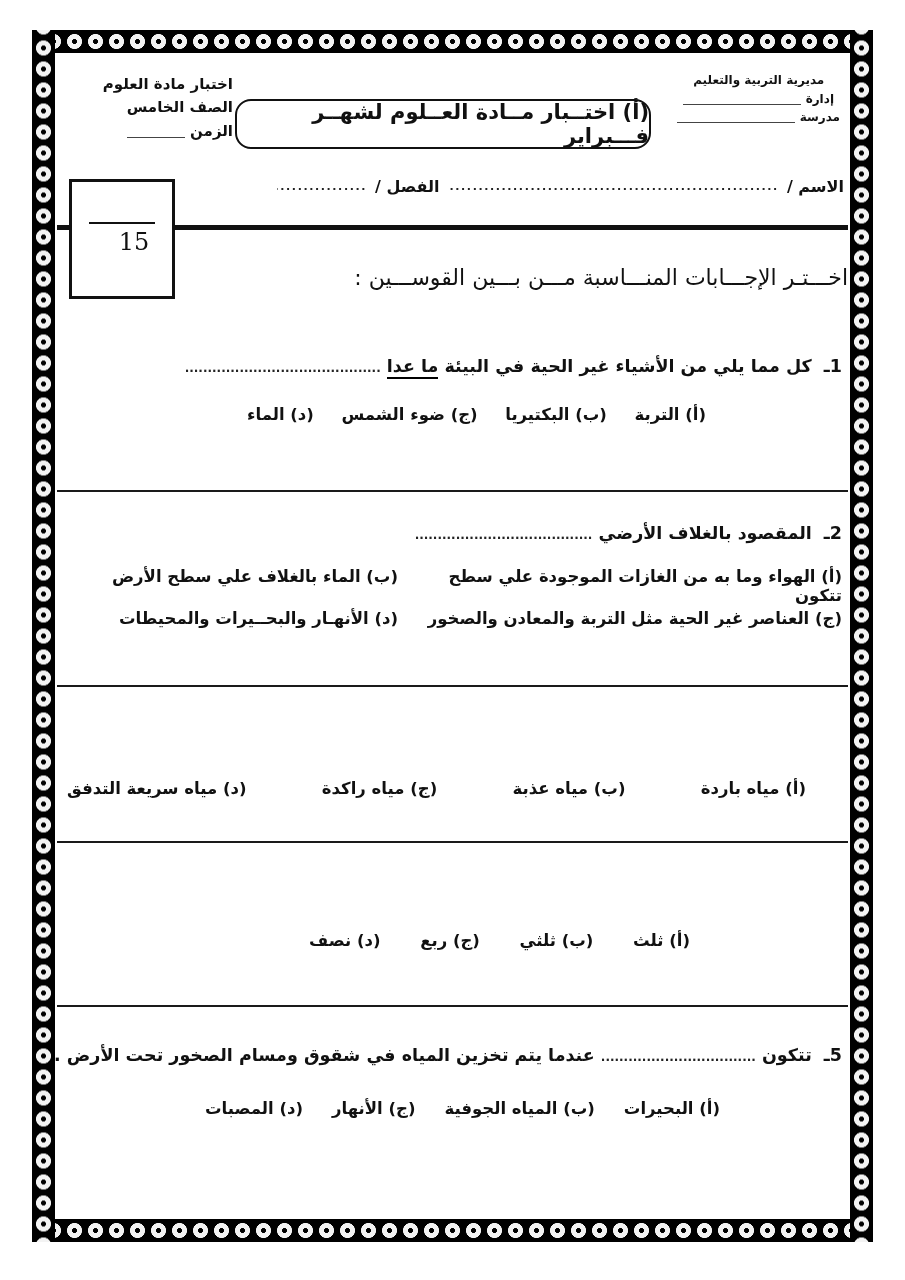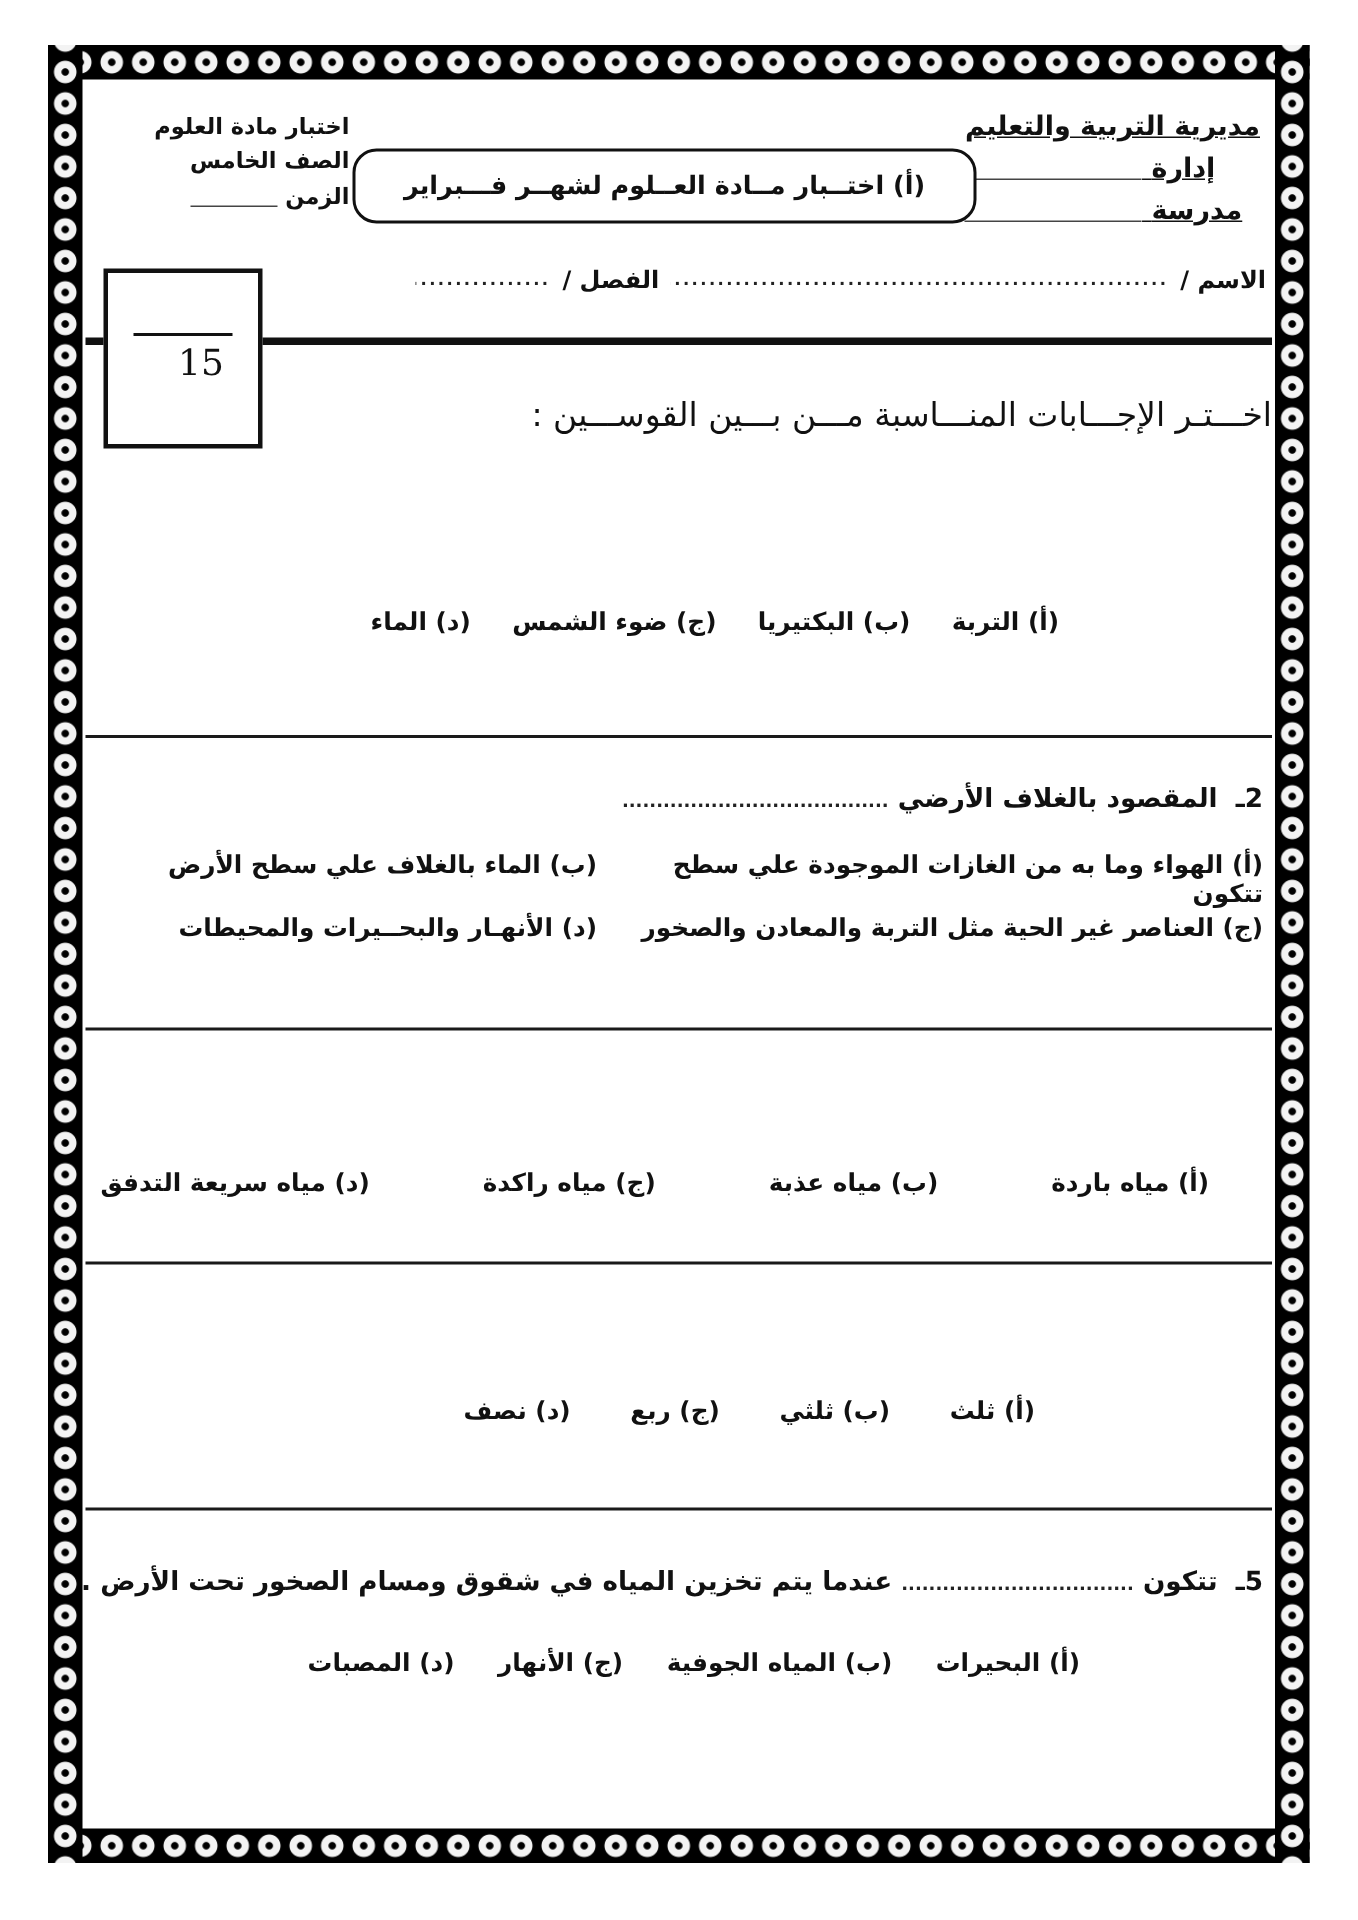--- a/index.html
+++ b/index.html
@@ -13,30 +13,30 @@
     background-image:radial-gradient(circle, #000 0 2.2px, #f3f3f3 2.8px 7.2px, rgba(0,0,0,0) 7.8px);
     background-size:21px 21px;background-position:center;
   }
   .orn-top{left:32px;right:32px;top:30px;height:23px;}
   .orn-bottom{left:32px;right:32px;top:1219px;height:23px;}
   .orn-left{left:32px;width:23px;top:30px;height:1212px;}
   .orn-right{right:32px;width:23px;top:30px;height:1212px;}
 
   .content{position:absolute;left:57px;top:53px;width:791px;height:1166px;}
 
-  .hdr-right{position:absolute;top:18px;right:8px;text-align:left;font-weight:bold;font-size:18px;line-height:1.55;text-decoration:underline;}
+  .hdr-right{position:absolute;top:18px;right:8px;text-align:center;font-weight:bold;font-size:12px;line-height:1.55;}
   .hdr-left{position:absolute;top:20px;left:16px;width:160px;text-align:right;font-weight:bold;font-size:15px;line-height:1.55;}
   .blank{display:inline-block;border-bottom:1.6px solid #444;vertical-align:-2px;}
   .blank.w120{width:118px;}
   .blank.w60{width:58px;}
 
   .title-box{
     position:absolute;top:46px;left:178px;width:412px;height:46px;
     border:2.5px solid #111;border-radius:16px;display:flex;align-items:center;justify-content:center;
-    font-weight:bold;font-size:17px;background:#fff;
+    font-weight:bold;font-size:21px;background:#fff;
   }
 
   .name-row{position:absolute;top:124px;right:4px;left:220px;display:flex;align-items:flex-end;gap:8px;font-weight:bold;font-size:16px;}
   .dots{font-size:11px;letter-spacing:1.6px;color:#222;padding-bottom:3px;white-space:nowrap;overflow:hidden;}
   .name-row .dots.grow{flex:1;}
   .name-row .dots.short{width:90px;}
 
   .thick-rule{position:absolute;top:172px;left:0;right:0;height:5px;background:#111;}
 
   .score-box{
@@ -112,20 +112,27 @@
   </div>
 
   <div class="thick-rule"></div>
   <div class="score-box">
     <div class="score-divider"></div>
     <div class="score-num">15</div>
   </div>
 
   <div class="instruction">اخـــتـر الإجـــابات المنـــاسبة مـــن بـــين القوســـين :</div>
 
+  <div class="q q1">
+    <span class="qnum">1ـ</span>
+    <span>كل مما يلي من الأشياء غير الحية في البيئة</span>
+    <span class="u">ما عدا</span>
+    <span class="dots">...........................................</span>
+    <span></span>
+  </div>
   <div class="opts opts-q1">
     <span>(أ) التربة</span>
     <span>(ب) البكتيريا</span>
     <span>(ج) ضوء الشمس</span>
     <span>(د) الماء</span>
   </div>
 
   <div class="sep sep1"></div>
 
   <div class="q q2">

